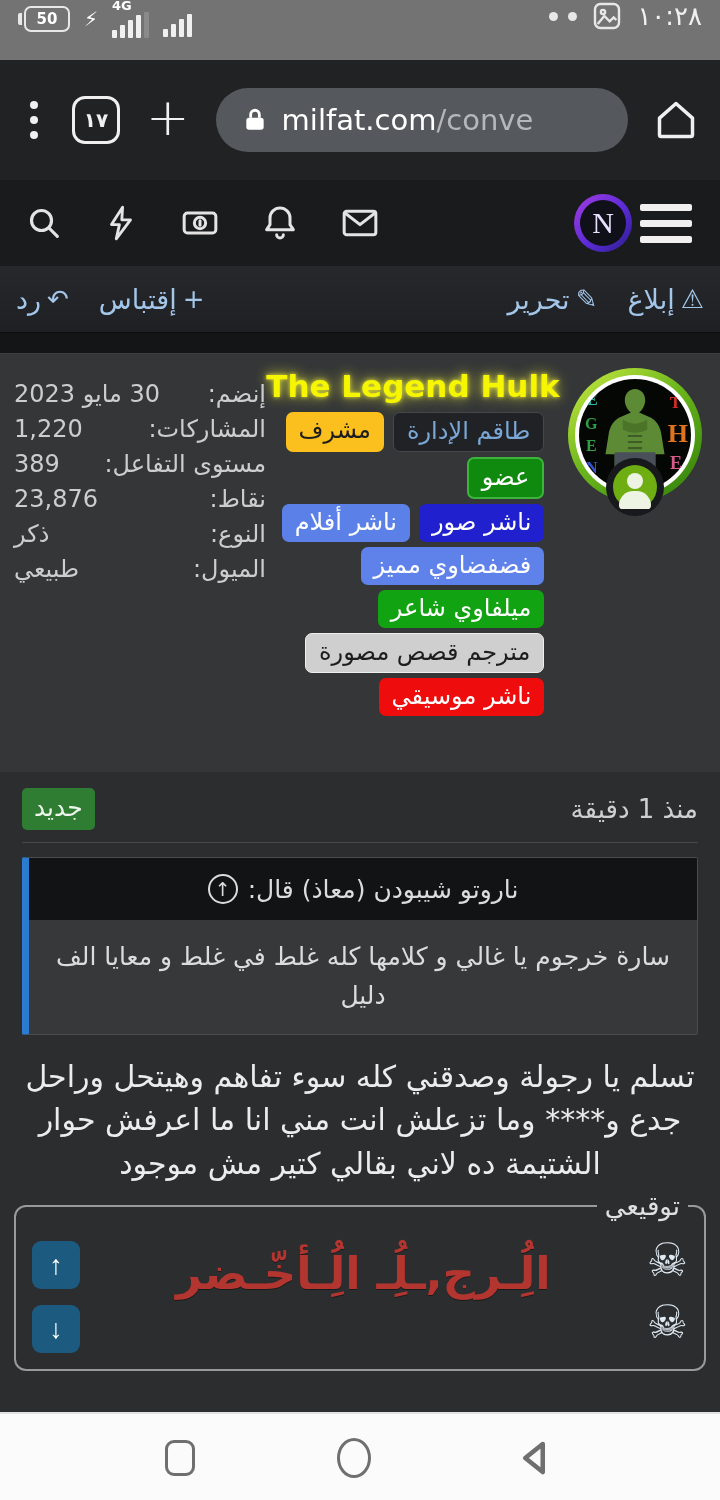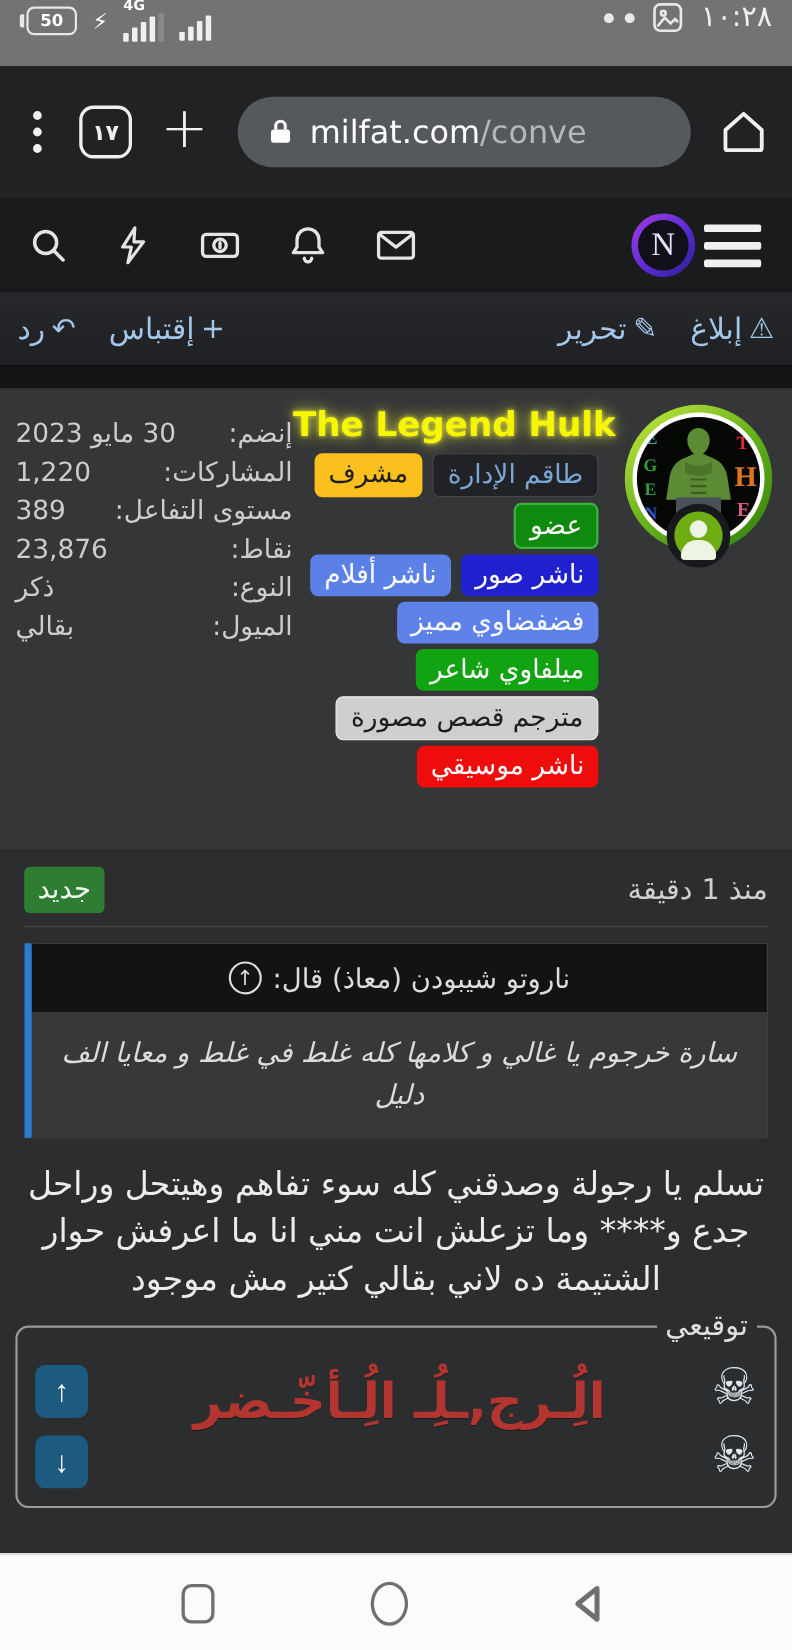--- a/index.html
+++ b/index.html
@@ -117,21 +117,21 @@
   .meta-divider { height:1px; background:#464849; margin:0 22px; }
 
   .quote-block { margin:14px 22px 0; border:1px solid #4a4c4e; border-left:7px solid #2b7bd0;
                  border-radius:2px; }
   .quote-header { background:#121315; padding:16px 10px; display:flex; align-items:center;
                   justify-content:center; gap:10px; color:#dcdcdc; font-size:25px; }
   .circle-arrow { width:30px; height:30px; border:2px solid #dcdcdc; border-radius:50%;
                   display:inline-flex; align-items:center; justify-content:center;
                   font-size:19px; flex:0 0 auto; }
   .quote-body { background:#363839; padding:18px 24px; color:#dcdcdc; font-size:25px;
-                text-align:center; line-height:1.55;font-style:italic; }
+                text-align:center; line-height:1.55; }
 
   .post-body { margin:20px 12px 0; color:#ececec; font-size:30px; text-align:center;
                line-height:1.45; }
 
   .sig-fieldset { margin:6px 14px 0; border:2px solid #9a9a9a; border-radius:12px;
                   padding:10px 16px 16px; background:transparent; }
   .sig-fieldset legend { color:#e0e0e0; font-size:26px; padding:0 8px; }
   .sig-content { display:flex; align-items:flex-start; }
   .skull-col { display:flex; flex-direction:column; gap:16px; padding-top:6px; }
   .skull { font-size:46px; color:#dfe9f2; line-height:1; }
@@ -345,21 +345,21 @@
     <div class="stat-row">
       <span class="stat-label">نقاط:</span>
         <span class="stat-value">23,876</span>
     </div>
     <div class="stat-row">
       <span class="stat-label">النوع:</span>
         <span class="stat-value">ذكر</span>
     </div>
     <div class="stat-row">
       <span class="stat-label">الميول:</span>
-        <span class="stat-value">بقالي</span>
+        <span class="stat-value">طبيعي</span>
     </div>
   </div>
 </div>
 
 <div class="post-section" dir="rtl">
   <div class="meta-row">
     <span class="time-ago">منذ 1 دقيقة</span>
     <span class="new-badge">جديد</span>
   </div>
   <div class="meta-divider"></div>

